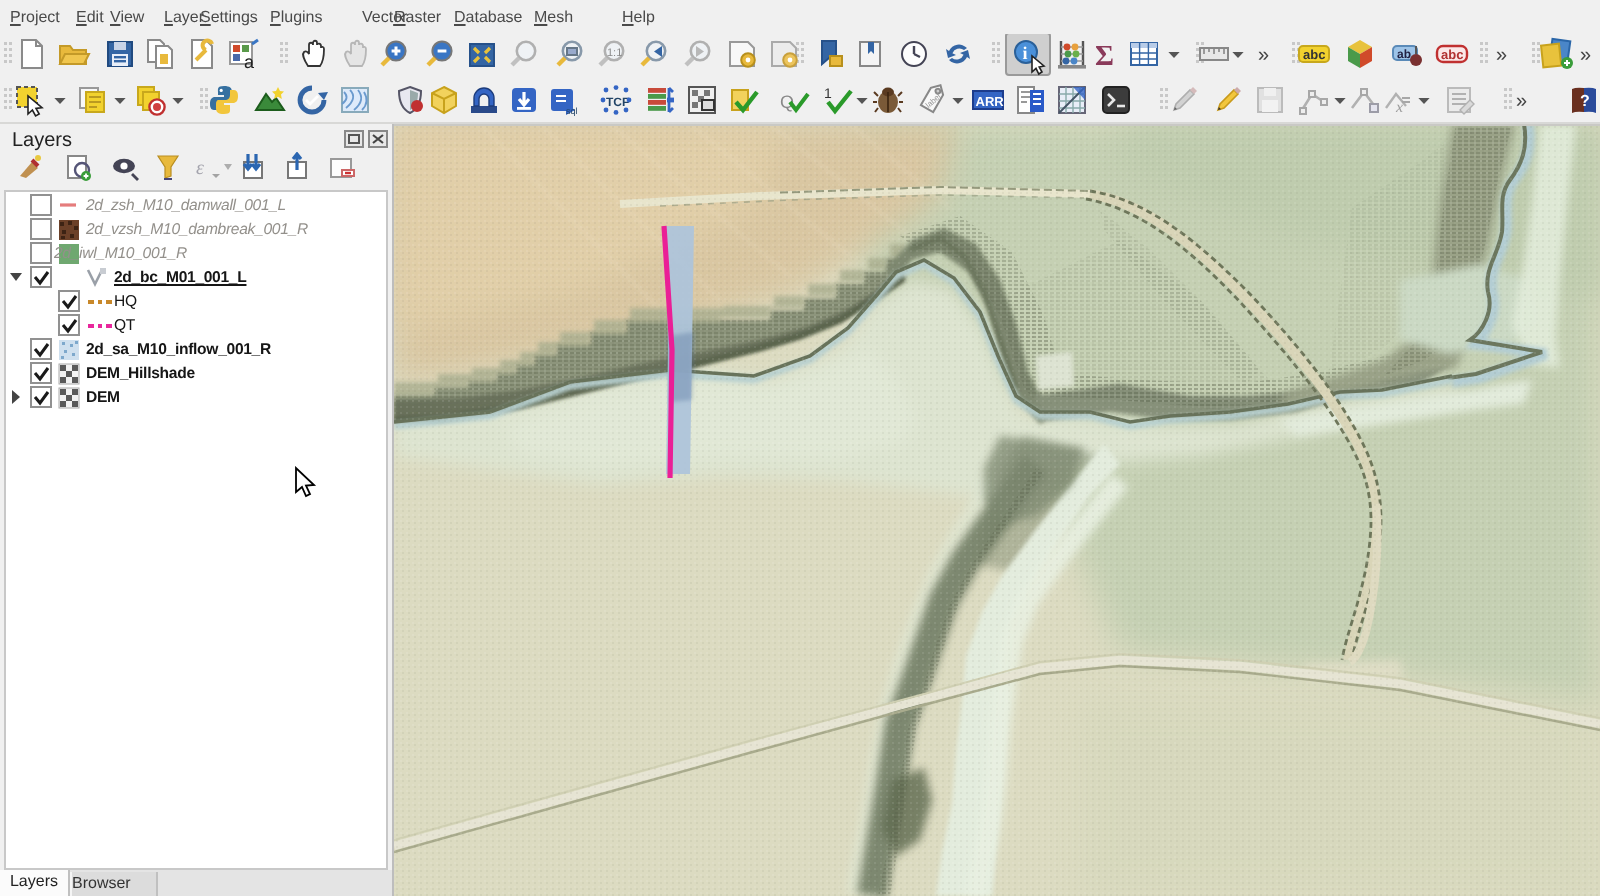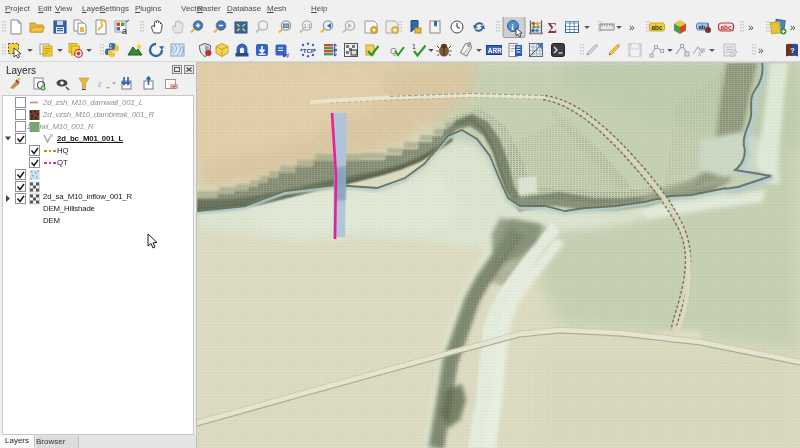--- a/index.html
+++ b/index.html
@@ -6,21 +6,21 @@
 body{width:800px;height:448px;overflow:hidden;font-family:"Liberation Sans",sans-serif;background:#f0f0f0;position:relative;}
 #menubar{position:absolute;left:0;top:0;width:800px;height:17px;background:#f0f0f0;}
 .mi{position:absolute;top:4px;font-size:8px;color:#4a4a4a;}
 .mi span{text-decoration:underline;}
 #tb{position:absolute;left:0;top:17px;width:800px;height:45px;background:#f0f0f0;border-bottom:1px solid #d8d8d6;box-sizing:border-box;}
 #panel{position:absolute;left:0;top:62px;width:197px;height:373px;background:#f0f0f0;}
 #ptitle{position:absolute;left:6px;top:3px;font-size:10px;color:#222;}
 #tree{position:absolute;left:2px;top:33px;width:190px;height:338px;background:#ffffff;border:1px solid #c8c8c8;}
 .trow{position:absolute;left:0;font-size:7.8px;color:#161616;letter-spacing:-0.15px;white-space:nowrap;line-height:10px;}
 .trow.it{font-style:italic;color:#93908b;}
-.trow.b{font-weight:normal;margin-top:22px;}
+.trow.b{font-weight:bold;}
 .trow.bu{font-weight:bold;text-decoration:underline;}
 #tabs{position:absolute;left:0;top:435px;width:197px;height:13px;background:#e4e4e4;}
 #map{position:absolute;left:197px;top:62px;width:603px;height:386px;}
 </style>
 </head>
 <body>
 <div id="menubar">
   <div class="mi" style="left:5px"><span>P</span>roject</div>
   <div class="mi" style="left:38px"><span>E</span>dit</div>
   <div class="mi" style="left:55px"><span>V</span>iew</div>

